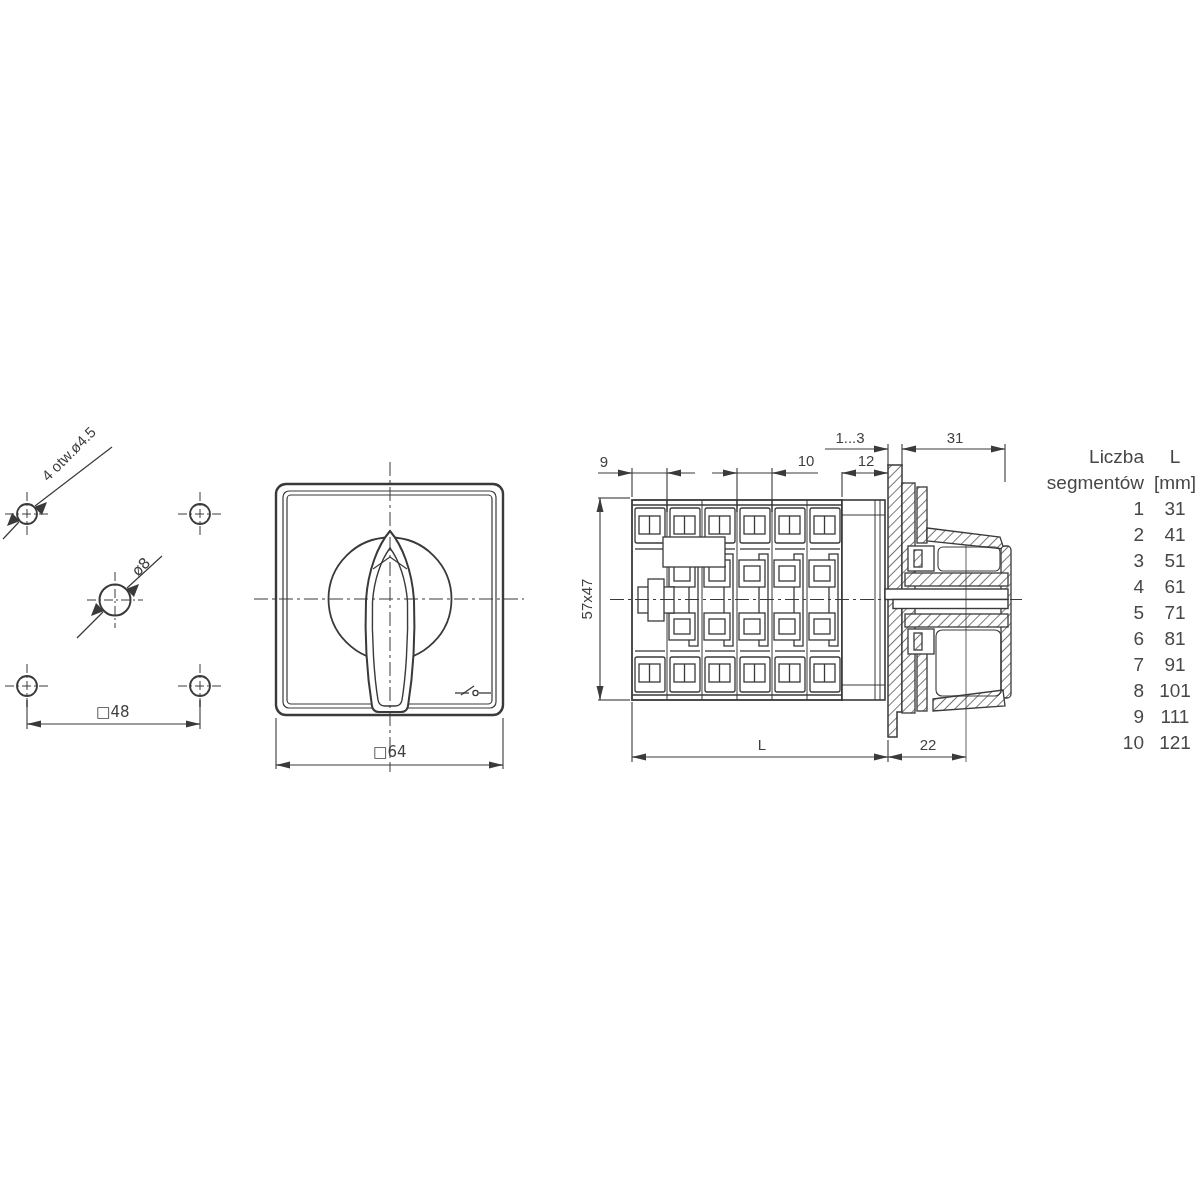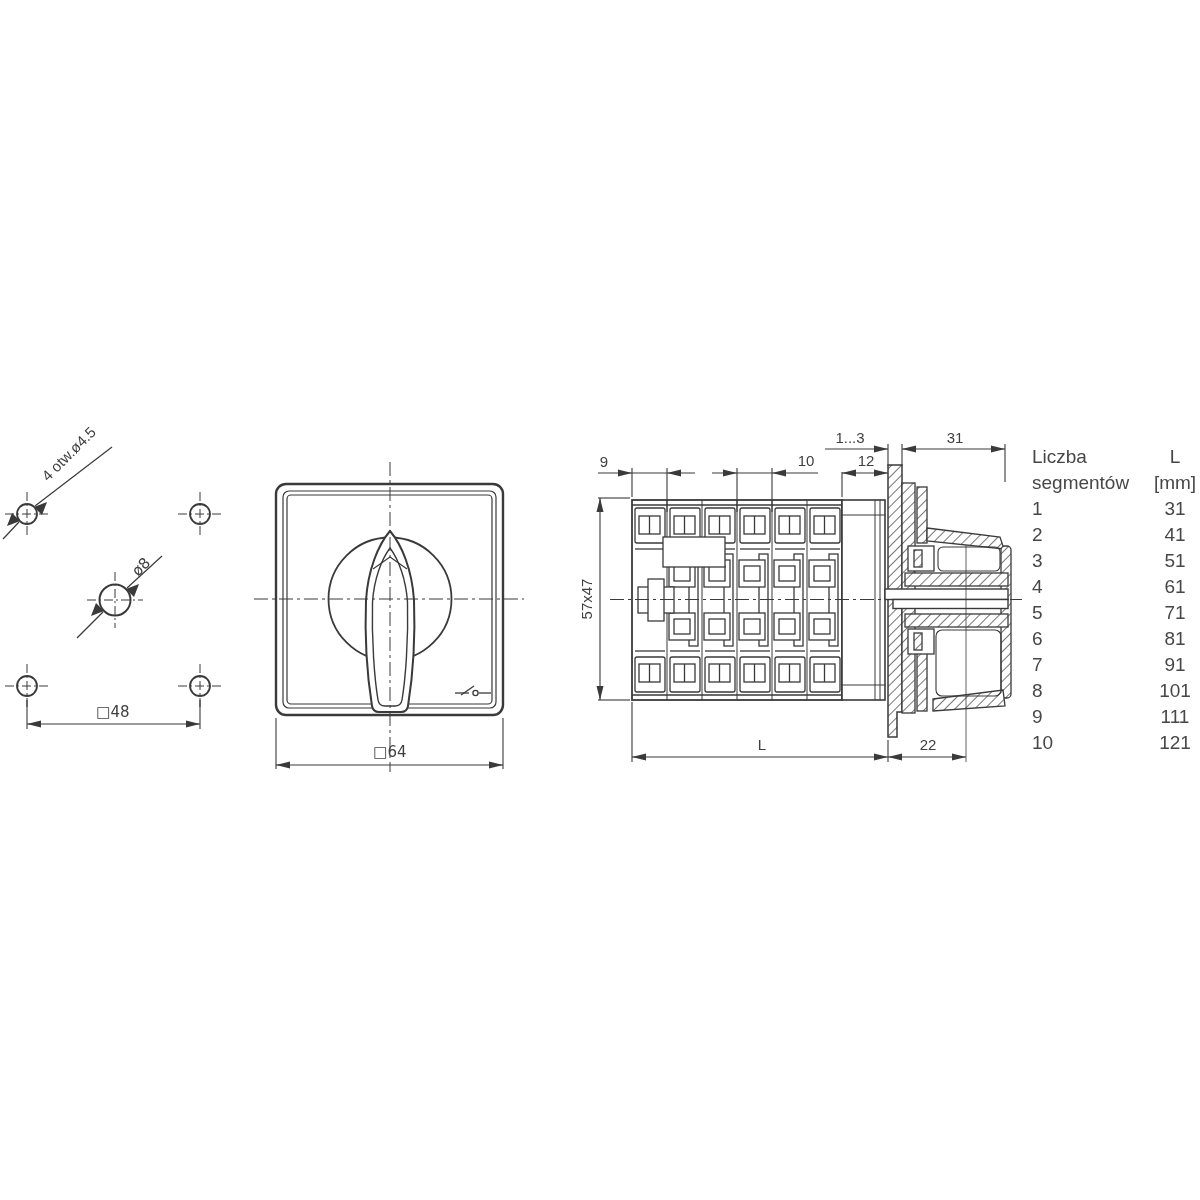--- a/index.html
+++ b/index.html
@@ -6,21 +6,21 @@
   #canvas{position:relative;width:1200px;height:1200px;background:#ffffff;overflow:hidden;
           font-family:"Liberation Sans",sans-serif;}
   #drawing{position:absolute;left:0;top:0;}
   svg text{fill:#3f3f3f;font-family:"Liberation Sans","DejaVu Sans",sans-serif;}
   .dimtxt{font-size:15px;}
   .sqtxt{font-family:"DejaVu Sans","Liberation Sans",sans-serif;font-size:15px;}
   
   #segments-table{position:absolute;left:1032px;top:444px;width:178px;color:#474747;
                   font-size:19px;line-height:26px;}
   #segments-table .hdr,#segments-table .row{display:grid;grid-template-columns:112px 62px;}
-  #segments-table .c1{text-align:left;}
+  #segments-table .c1{text-align:right;}
   #segments-table .c2{text-align:center;}
 </style>
 </head>
 <body>
 
 <div id="canvas">
 
 <svg id="drawing" width="1200" height="1200" viewBox="0 0 1200 1200">
   <defs>
     <pattern id="hatch" width="7" height="7" patternUnits="userSpaceOnUse" patternTransform="rotate(45)">

